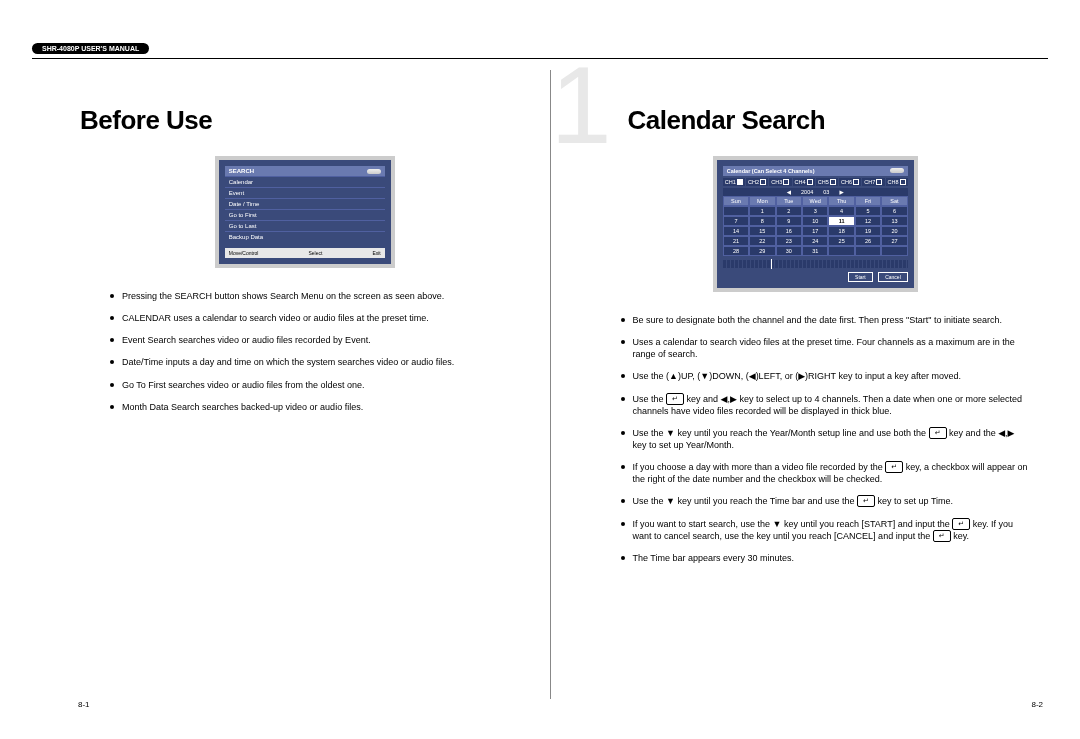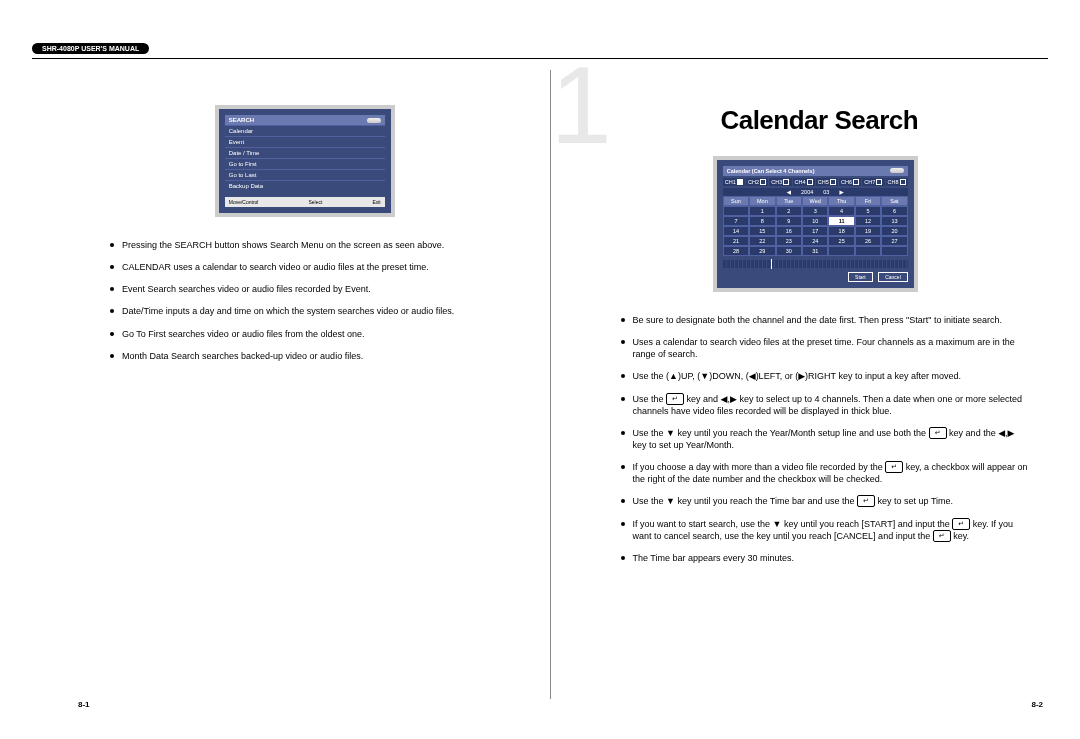--- a/index.html
+++ b/index.html
@@ -66,22 +66,21 @@
   h1 {
     position: relative;
     font-size: 26px;
     font-weight: 900;
     letter-spacing: -0.5px;
     margin: 0 0 20px 0;
     z-index: 1;
     font-family: Arial Black, Arial, sans-serif;
   }
   .col.right h1 {
-    margin-left: 8px;
-    text-align: center;
+    margin-left: 37px;
   }
   .figure {
     margin: 0 auto 22px auto;
     text-align: center;
   }
   
   .fig-search {
     display: inline-block;
     border: 4px solid #ccc;
     background: #3a4a7a;
@@ -221,37 +220,38 @@
     font-size: 7px;
     line-height: 10px;
     vertical-align: 1px;
     min-width: 10px;
     text-align: center;
   }
   .page-num {
     position: absolute;
     bottom: 30px;
     font-size: 8px;
-    font-weight: bold;
+    font-weight: normal;
     margin-top: 41px;
   }
   .page-num.left { left: 78px; }
   .page-num.right { right: 37px; }
 </style>
 </head>
 <body>
 
 <div class="page-header">
   <span class="manual-pill">SHR-4080P USER'S MANUAL</span>
   <hr class="rule">
 </div>
 
 <div class="columns">
 
   <div class="col">
+    <h1>Before Use</h1>
 
     <div class="figure">
       <div class="fig-search">
         <div class="title-row">
           <span>SEARCH</span>
           <span class="oval"></span>
         </div>
         <div class="item">Calendar</div>
         <div class="item">Event</div>
         <div class="item">Date / Time</div>

